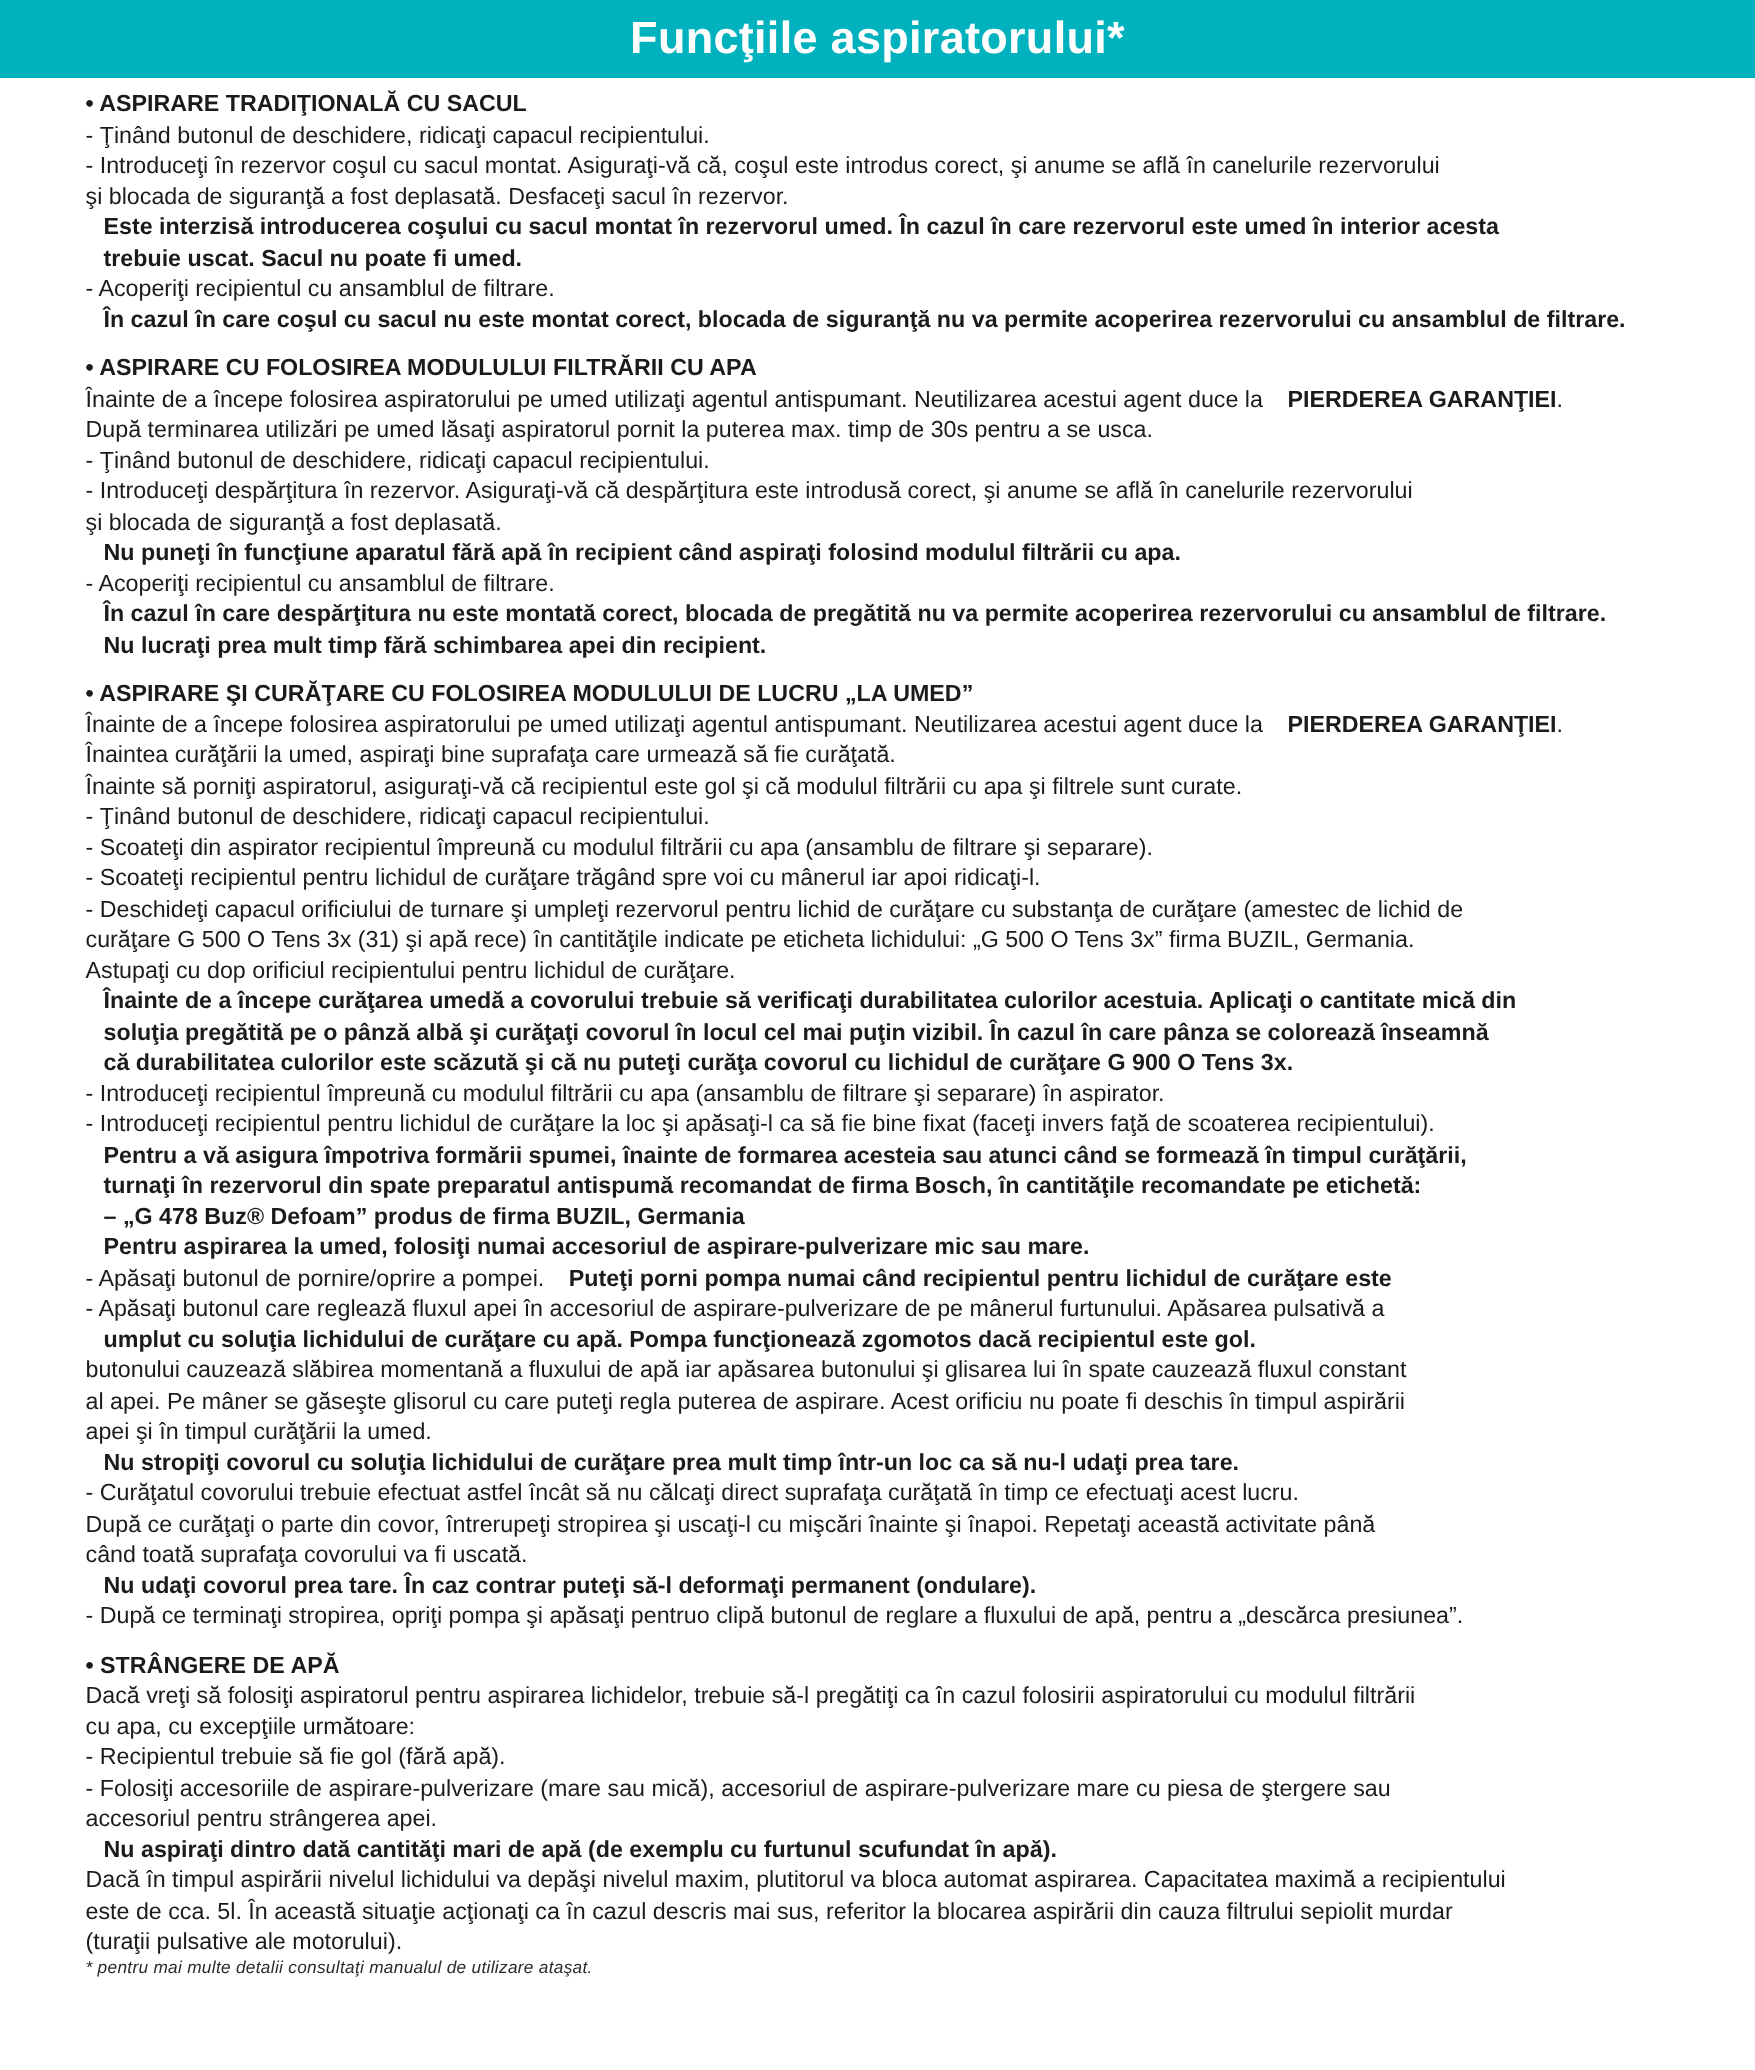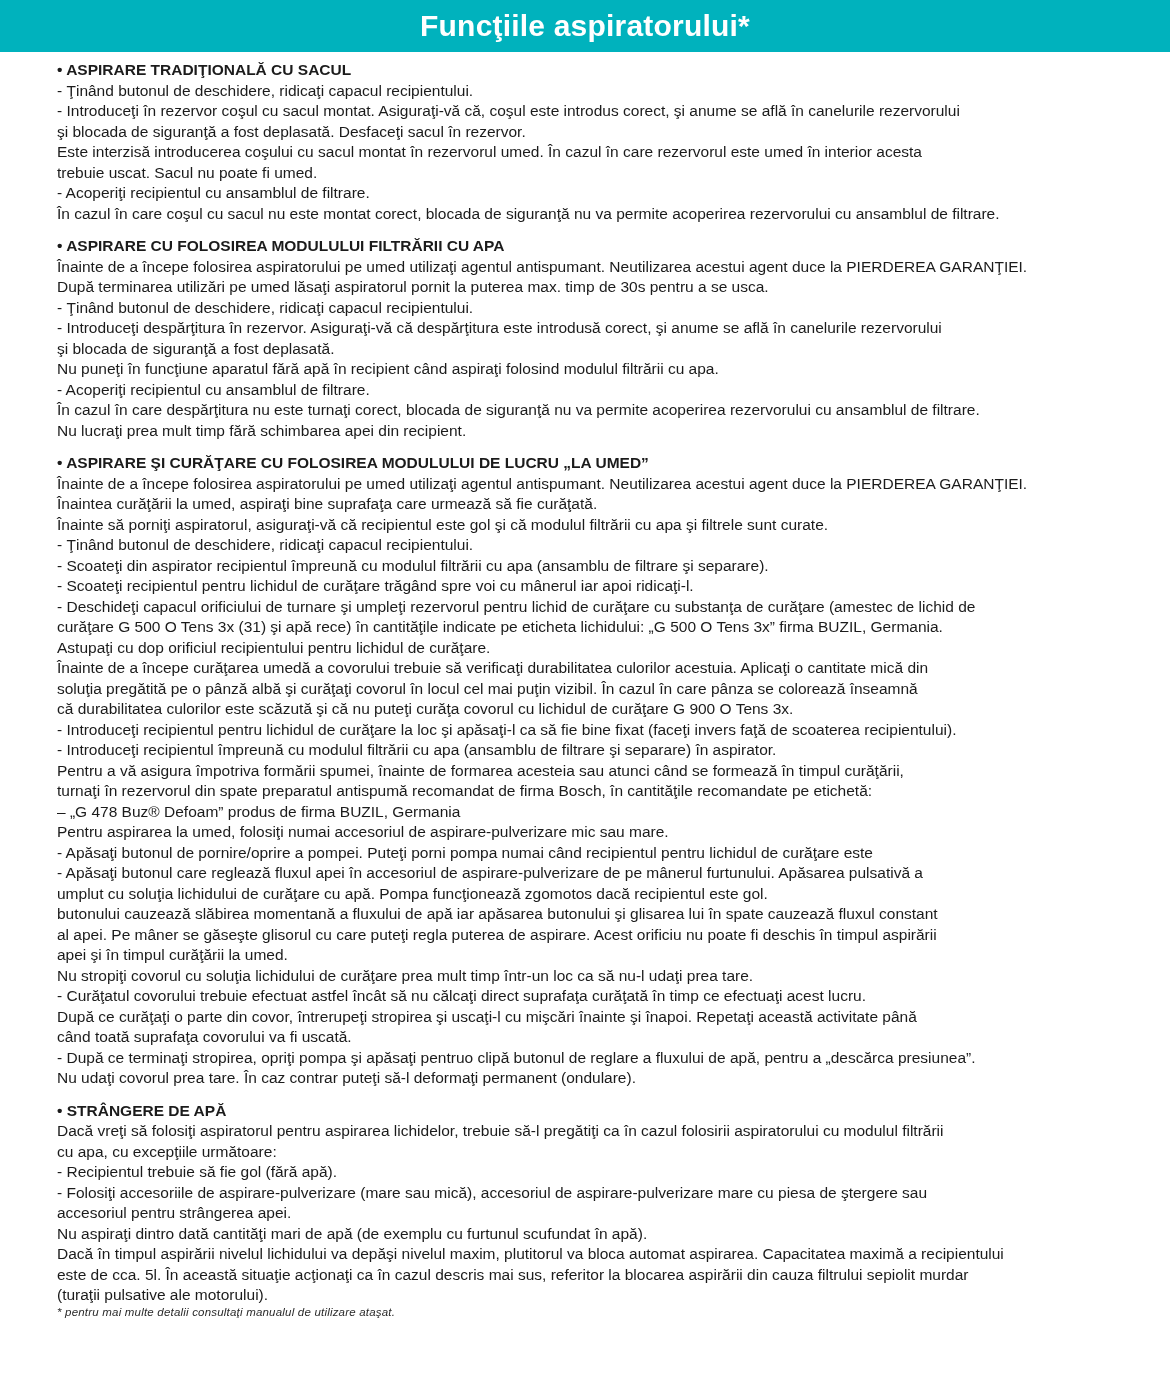--- a/index.html
+++ b/index.html
@@ -26,21 +26,21 @@
     padding: 8px 18px 0 57px;
   }
   .section + .section { margin-top: 12px; }
   .line {
     font-size: 15.5px;
     line-height: 20.5px;
     white-space: nowrap;
     color: #1b1b1b;
   }
   .line.heading { font-weight: bold; }
-  .seg.bold { font-weight: normal; }
+  .seg.bold { font-weight: bold; margin-left: 12px; }
   .footnote {
     margin-top: 0;
     font-size: 11.5px;
     font-style: italic;
     color: #2a2a2a;
     letter-spacing: 0.2px;
   }
 </style>
 </head>
 <body>
@@ -63,55 +63,55 @@
       </div>
       <div class="section">
         <div class="line heading">• ASPIRARE CU FOLOSIREA MODULULUI FILTRĂRII CU APA</div>
         <div class="line"><span class="seg">Înainte de a începe folosirea aspiratorului pe umed utilizaţi agentul antispumant. Neutilizarea acestui agent duce la </span><span class="seg bold">PIERDEREA GARANŢIEI</span><span class="seg">.</span></div>
         <div class="line"><span class="seg">După terminarea utilizări pe umed lăsaţi aspiratorul pornit la puterea max. timp de 30s pentru a se usca.</span></div>
         <div class="line"><span class="seg">- Ţinând butonul de deschidere, ridicaţi capacul recipientului.</span></div>
         <div class="line"><span class="seg">- Introduceţi despărţitura în rezervor. Asiguraţi-vă că despărţitura este introdusă corect, şi anume se află în canelurile rezervorului</span></div>
         <div class="line"><span class="seg">şi blocada de siguranţă a fost deplasată.</span></div>
         <div class="line"><span class="seg bold">Nu puneţi în funcţiune aparatul fără apă în recipient când aspiraţi folosind modulul filtrării cu apa.</span></div>
         <div class="line"><span class="seg">- Acoperiţi recipientul cu ansamblul de filtrare.</span></div>
-        <div class="line"><span class="seg bold">În cazul în care despărţitura nu este turnaţi corect, blocada de siguranţă nu va permite acoperirea rezervorului cu ansamblul de filtrare.</span></div>
+        <div class="line"><span class="seg bold">În cazul în care despărţitura nu este montată corect, blocada de pregătită nu va permite acoperirea rezervorului cu ansamblul de filtrare.</span></div>
         <div class="line"><span class="seg bold">Nu lucraţi prea mult timp fără schimbarea apei din recipient.</span></div>
       </div>
       <div class="section">
         <div class="line heading">• ASPIRARE ŞI CURĂŢARE CU FOLOSIREA MODULULUI DE LUCRU „LA UMED”</div>
         <div class="line"><span class="seg">Înainte de a începe folosirea aspiratorului pe umed utilizaţi agentul antispumant. Neutilizarea acestui agent duce la </span><span class="seg bold">PIERDEREA GARANŢIEI</span><span class="seg">.</span></div>
         <div class="line"><span class="seg">Înaintea curăţării la umed, aspiraţi bine suprafaţa care urmează să fie curăţată.</span></div>
         <div class="line"><span class="seg">Înainte să porniţi aspiratorul, asiguraţi-vă că recipientul este gol şi că modulul filtrării cu apa şi filtrele sunt curate.</span></div>
         <div class="line"><span class="seg">- Ţinând butonul de deschidere, ridicaţi capacul recipientului.</span></div>
         <div class="line"><span class="seg">- Scoateţi din aspirator recipientul împreună cu modulul filtrării cu apa (ansamblu de filtrare şi separare).</span></div>
         <div class="line"><span class="seg">- Scoateţi recipientul pentru lichidul de curăţare trăgând spre voi cu mânerul iar apoi ridicaţi-l.</span></div>
         <div class="line"><span class="seg">- Deschideţi capacul orificiului de turnare şi umpleţi rezervorul pentru lichid de curăţare cu substanţa de curăţare (amestec de lichid de</span></div>
         <div class="line"><span class="seg">curăţare G 500 O Tens 3x (31) şi apă rece) în cantităţile indicate pe eticheta lichidului: „G 500 O Tens 3x” firma BUZIL, Germania.</span></div>
         <div class="line"><span class="seg">Astupaţi cu dop orificiul recipientului pentru lichidul de curăţare.</span></div>
         <div class="line"><span class="seg bold">Înainte de a începe curăţarea umedă a covorului trebuie să verificaţi durabilitatea culorilor acestuia. Aplicaţi o cantitate mică din</span></div>
         <div class="line"><span class="seg bold">soluţia pregătită pe o pânză albă şi curăţaţi covorul în locul cel mai puţin vizibil. În cazul în care pânza se colorează înseamnă</span></div>
         <div class="line"><span class="seg bold">că durabilitatea culorilor este scăzută şi că nu puteţi curăţa covorul cu lichidul de curăţare G 900 O Tens 3x.</span></div>
+        <div class="line"><span class="seg">- Introduceţi recipientul împreună cu modulul filtrării cu apa (ansamblu de filtrare şi separare) în aspirator.</span></div>
         <div class="line"><span class="seg">- Introduceţi recipientul pentru lichidul de curăţare la loc şi apăsaţi-l ca să fie bine fixat (faceţi invers faţă de scoaterea recipientului).</span></div>
-        <div class="line"><span class="seg">- Introduceţi recipientul împreună cu modulul filtrării cu apa (ansamblu de filtrare şi separare) în aspirator.</span></div>
         <div class="line"><span class="seg bold">Pentru a vă asigura împotriva formării spumei, înainte de formarea acesteia sau atunci când se formează în timpul curăţării,</span></div>
         <div class="line"><span class="seg bold">turnaţi în rezervorul din spate preparatul antispumă recomandat de firma Bosch, în cantităţile recomandate pe etichetă:</span></div>
         <div class="line"><span class="seg bold">– „G 478 Buz® Defoam” produs de firma BUZIL, Germania</span></div>
         <div class="line"><span class="seg bold">Pentru aspirarea la umed, folosiţi numai accesoriul de aspirare-pulverizare mic sau mare.</span></div>
         <div class="line"><span class="seg">- Apăsaţi butonul de pornire/oprire a pompei. </span><span class="seg bold">Puteţi porni pompa numai când recipientul pentru lichidul de curăţare este</span></div>
         <div class="line"><span class="seg">- Apăsaţi butonul care reglează fluxul apei în accesoriul de aspirare-pulverizare de pe mânerul furtunului. Apăsarea pulsativă a</span></div>
         <div class="line"><span class="seg bold">umplut cu soluţia lichidului de curăţare cu apă. Pompa funcţionează zgomotos dacă recipientul este gol.</span></div>
         <div class="line"><span class="seg">butonului cauzează slăbirea momentană a fluxului de apă iar apăsarea butonului şi glisarea lui în spate cauzează fluxul constant</span></div>
         <div class="line"><span class="seg">al apei. Pe mâner se găseşte glisorul cu care puteţi regla puterea de aspirare. Acest orificiu nu poate fi deschis în timpul aspirării</span></div>
         <div class="line"><span class="seg">apei şi în timpul curăţării la umed.</span></div>
         <div class="line"><span class="seg bold">Nu stropiţi covorul cu soluţia lichidului de curăţare prea mult timp într-un loc ca să nu-l udaţi prea tare.</span></div>
         <div class="line"><span class="seg">- Curăţatul covorului trebuie efectuat astfel încât să nu călcaţi direct suprafaţa curăţată în timp ce efectuaţi acest lucru.</span></div>
         <div class="line"><span class="seg">După ce curăţaţi o parte din covor, întrerupeţi stropirea şi uscaţi-l cu mişcări înainte şi înapoi. Repetaţi această activitate până</span></div>
         <div class="line"><span class="seg">când toată suprafaţa covorului va fi uscată.</span></div>
+        <div class="line"><span class="seg bold">Nu udaţi covorul prea tare. În caz contrar puteţi să-l deformaţi permanent (ondulare).</span></div>
         <div class="line"><span class="seg">- După ce terminaţi stropirea, opriţi pompa şi apăsaţi pentruo clipă butonul de reglare a fluxului de apă, pentru a „descărca presiunea”.</span></div>
-        <div class="line"><span class="seg bold">Nu udaţi covorul prea tare. În caz contrar puteţi să-l deformaţi permanent (ondulare).</span></div>
       </div>
       <div class="section">
         <div class="line heading">• STRÂNGERE DE APĂ</div>
         <div class="line"><span class="seg">Dacă vreţi să folosiţi aspiratorul pentru aspirarea lichidelor, trebuie să-l pregătiţi ca în cazul folosirii aspiratorului cu modulul filtrării</span></div>
         <div class="line"><span class="seg">cu apa, cu excepţiile următoare:</span></div>
         <div class="line"><span class="seg">- Recipientul trebuie să fie gol (fără apă).</span></div>
         <div class="line"><span class="seg">- Folosiţi accesoriile de aspirare-pulverizare (mare sau mică), accesoriul de aspirare-pulverizare mare cu piesa de ştergere sau</span></div>
         <div class="line"><span class="seg">accesoriul pentru strângerea apei.</span></div>
         <div class="line"><span class="seg bold">Nu aspiraţi dintro dată cantităţi mari de apă (de exemplu cu furtunul scufundat în apă).</span></div>
         <div class="line"><span class="seg">Dacă în timpul aspirării nivelul lichidului va depăşi nivelul maxim, plutitorul va bloca automat aspirarea. Capacitatea maximă a recipientului</span></div>

